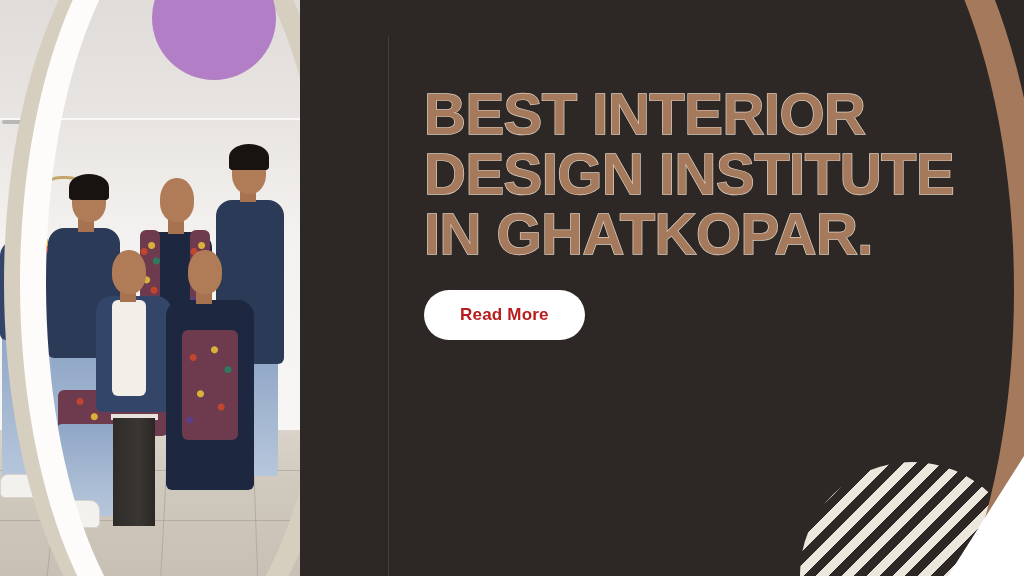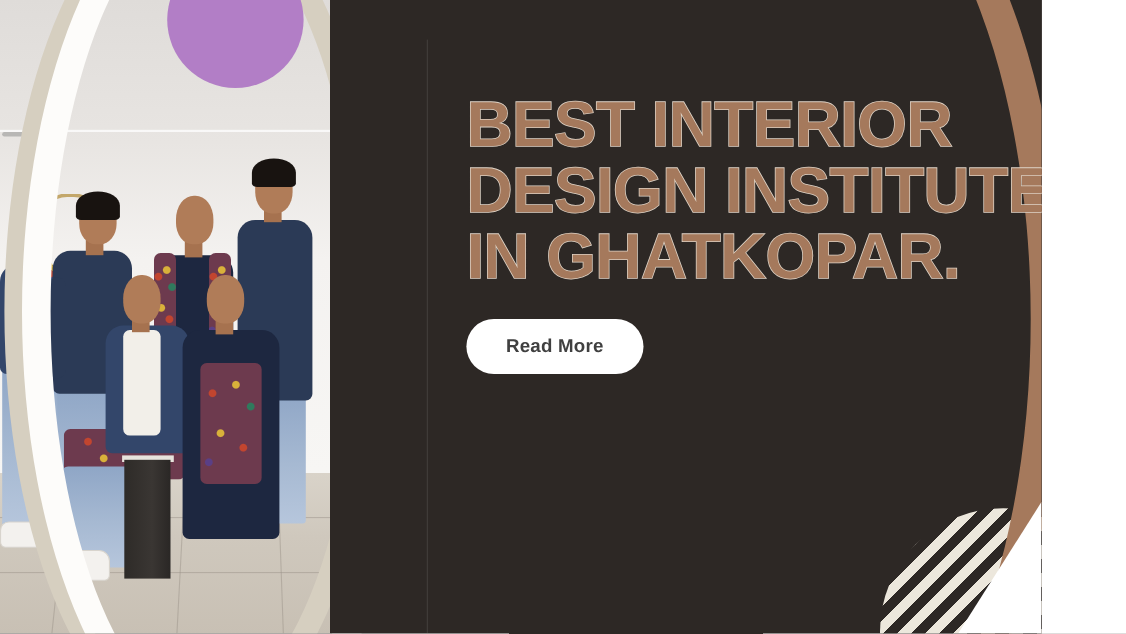--- a/index.html
+++ b/index.html
@@ -6,21 +6,21 @@
     margin: 0;
     padding: 0;
     background: #ffffff;
   }
   body {
     font-family: "Liberation Sans", sans-serif;
   }
 
   .banner {
     position: relative;
-    width: 947px;
+    width: 1024px;
     height: 576px;
     overflow: hidden;
     background: #2d2825;
   }
 
   
   .photo-panel {
     position: absolute;
     left: 0;
     top: 0;
@@ -282,21 +282,21 @@
     color: #ffffff;
     letter-spacing: 0.2px;
     text-transform: uppercase;
   }
   .cta-row {
     padding-top: 26px;
   }
   .cta-button {
     display: inline-block;
     background: #ffffff;
-    color: #404040;
+    color: #b91c1c;
     border: none;
     border-radius: 28px;
     padding: 15px 36px;
     font-family: "Liberation Sans", sans-serif;
     font-size: 17px;
     font-weight: 700;
     letter-spacing: 0.2px;
     cursor: pointer;
   }
 </style>

